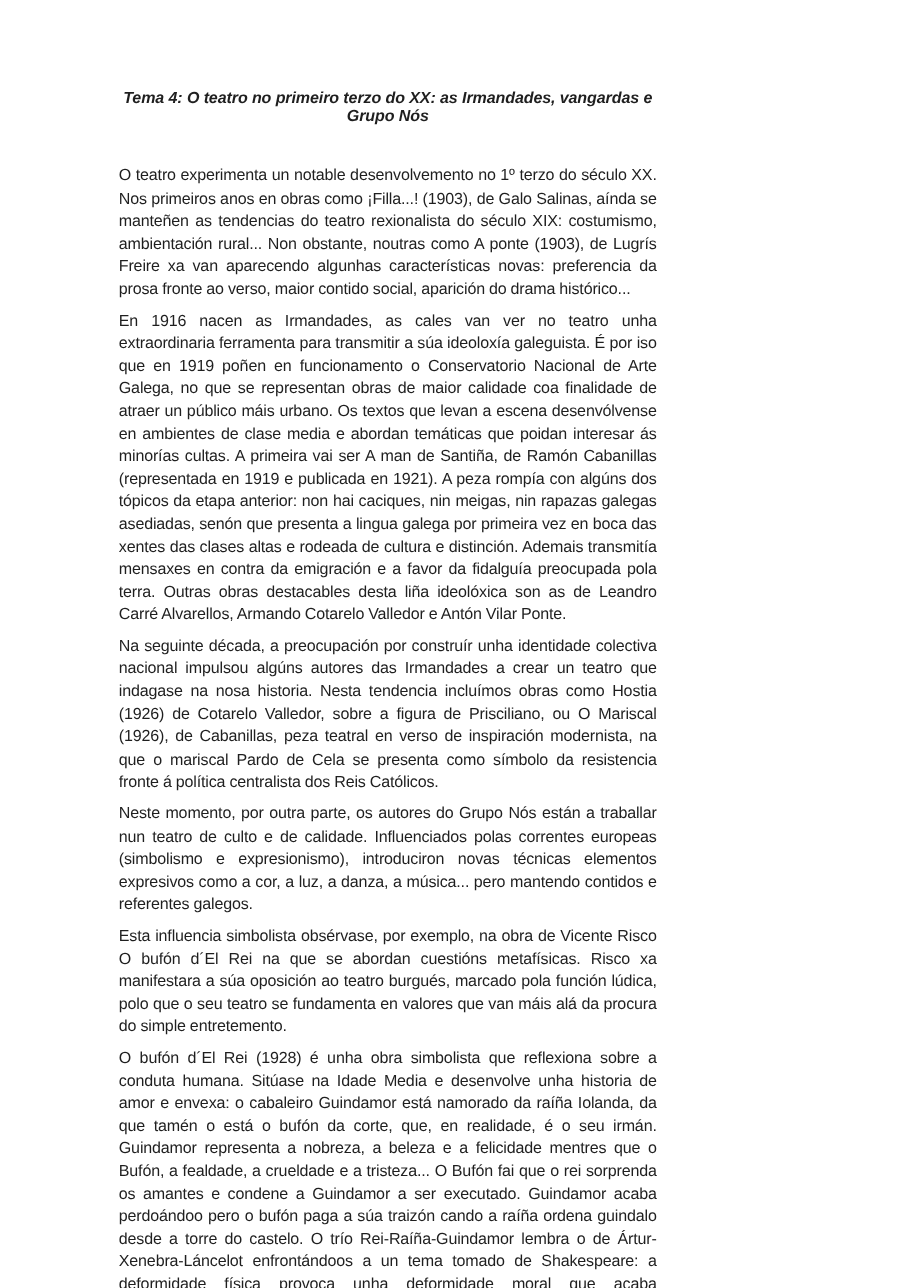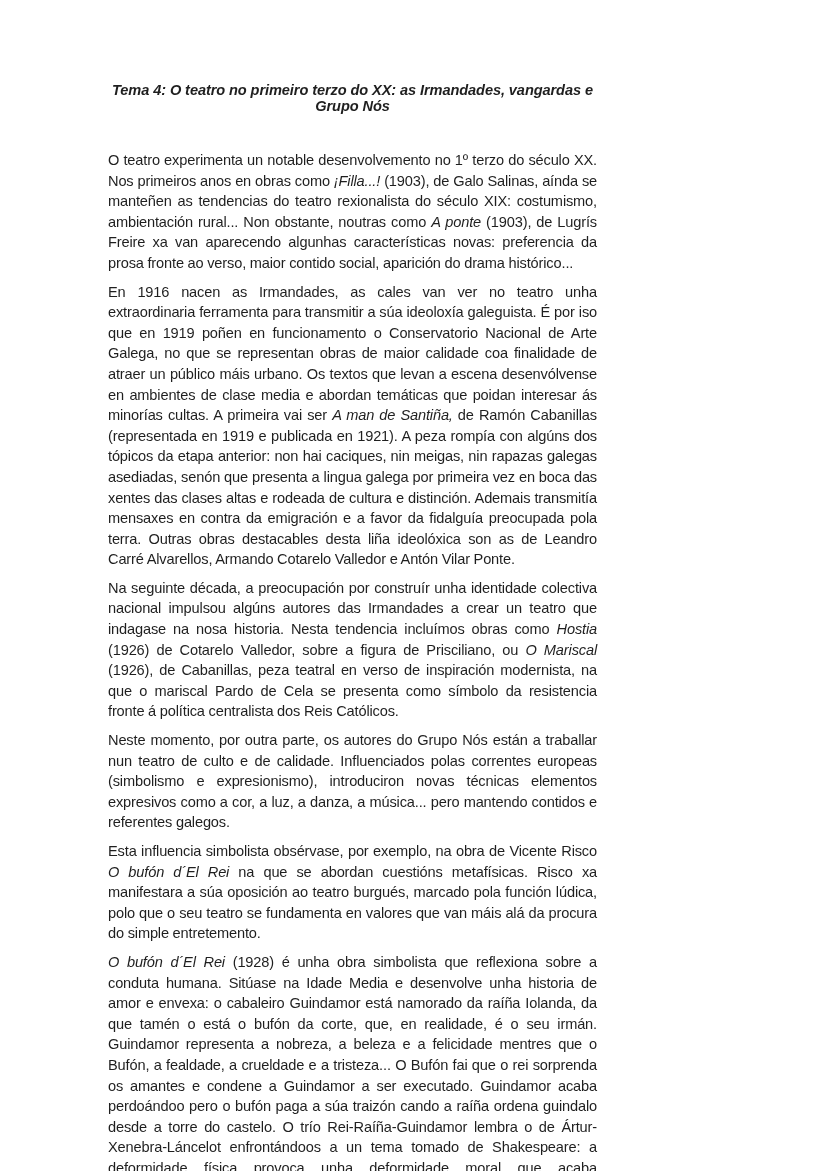--- a/index.html
+++ b/index.html
@@ -28,21 +28,21 @@
   .paragraphs p {
     font-size: 14.6px;
     line-height: 20.6px;
     color: #1f1f1f;
     text-align: justify;
     margin-bottom: 8px;
     letter-spacing: -0.15px;
     word-spacing: -0.2px;
   }
   .run-normal { font-style: normal; font-weight: normal; }
-  .run-italic { font-style: italic; }
+  .run-italic { }
   .run-bold   { font-weight: normal; }
 </style>
 </head>
 <body style="background: rgb(255, 255, 255); color: rgb(31, 31, 31);">
 
 <div class="page">
   <h1 class="doc-title">Tema 4: O teatro no primeiro terzo do XX: as Irmandades, vangardas e Grupo Nós</h1>
   <div class="paragraphs">
       <p><span class="run-normal">O teatro experimenta un notable desenvolvemento no 1º terzo do século XX. Nos primeiros anos en obras como </span><span class="run-italic">¡Filla...!</span><span class="run-normal"> (1903), de Galo Salinas, aínda se manteñen as tendencias do teatro rexionalista do século XIX: costumismo, ambientación rural... Non obstante, noutras como </span><span class="run-italic">A ponte</span><span class="run-normal"> (1903), de Lugrís Freire xa van aparecendo algunhas características novas: preferencia da prosa fronte ao verso, maior contido social, aparición do drama histórico...</span></p>
       <p><span class="run-normal">En 1916 nacen as </span><span class="run-bold">Irmandades</span><span class="run-normal">, as cales van ver no teatro unha extraordinaria ferramenta para transmitir a súa ideoloxía galeguista. É por iso que en 1919 poñen en funcionamento o Conservatorio Nacional de Arte Galega, no que se representan obras de maior calidade coa finalidade de atraer un público máis urbano. Os textos que levan a escena desenvólvense en ambientes de clase media e abordan temáticas que poidan interesar ás minorías cultas. A primeira vai ser </span><span class="run-italic">A man de Santiña,</span><span class="run-normal"> de Ramón Cabanillas (representada en 1919 e publicada en 1921). A peza rompía con algúns dos tópicos da etapa anterior: non hai caciques, nin meigas, nin rapazas galegas asediadas, senón que presenta a lingua galega por primeira vez en boca das xentes das clases altas e rodeada de cultura e distinción. Ademais transmitía mensaxes en contra da emigración e a favor da fidalguía preocupada pola terra. Outras obras destacables desta liña ideolóxica son as de Leandro Carré Alvarellos,  Armando Cotarelo Valledor e  Antón Vilar Ponte.</span></p>

